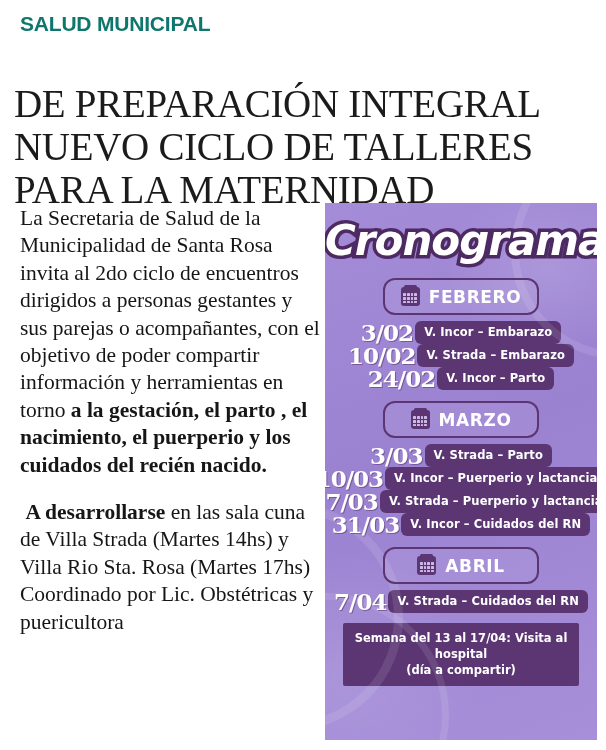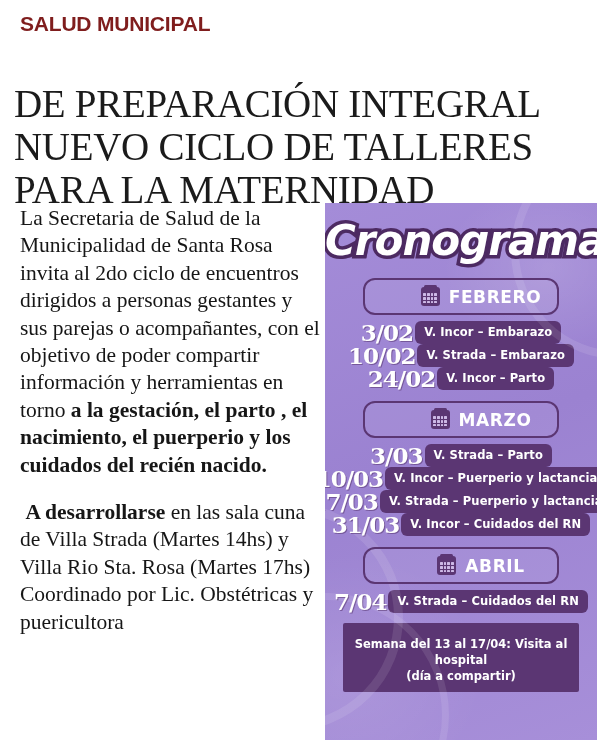--- a/index.html
+++ b/index.html
@@ -17,21 +17,21 @@
 
   
   #kicker {
     position: absolute;
     left: 20px;
     top: 12px;
     font-family: "Liberation Sans", sans-serif;
     font-weight: bold;
     font-size: 21px;
     letter-spacing: -0.2px;
-    color: #7f1d1d;
+    color: #0f766e;
   }
 
   
   #headline {
     position: absolute;
     left: 14px;
     top: 56px;
     width: 586px;
     font-family: "Liberation Serif", serif;
     font-weight: normal;
@@ -111,21 +111,20 @@
     margin: 0 auto;
     width: 152px;
     height: 33px;
     border: 2px solid #5b3673;
     border-radius: 12px;
     background: rgba(255,255,255,0.07);
     display: flex;
     align-items: center;
     justify-content: center;
     gap: 9px;
-    padding-left: 40px;
   }
   .month-pill .label {
     font-family: "DejaVu Sans", sans-serif;
     font-weight: bold;
     font-size: 17px;
     letter-spacing: 0.6px;
     color: #ffffff;
   }
   
   .cal-icon {
@@ -194,21 +193,21 @@
   #footer-note {
     margin: 10px auto 0 auto;
     width: 224px;
     background: #5b3673;
     color: #ffffff;
     font-family: "DejaVu Sans", sans-serif;
     font-weight: bold;
     font-size: 11.5px;
     line-height: 16px;
     text-align: center;
-    padding: 13px 6px 8px 6px;
+    padding: 7px 6px 8px 6px;
     border-radius: 2px;
   }
 
   .sec-gap { height: 11px; }
 </style>
 </head>
 <body>
 
 <div id="kicker">SALUD MUNICIPAL</div>
 

